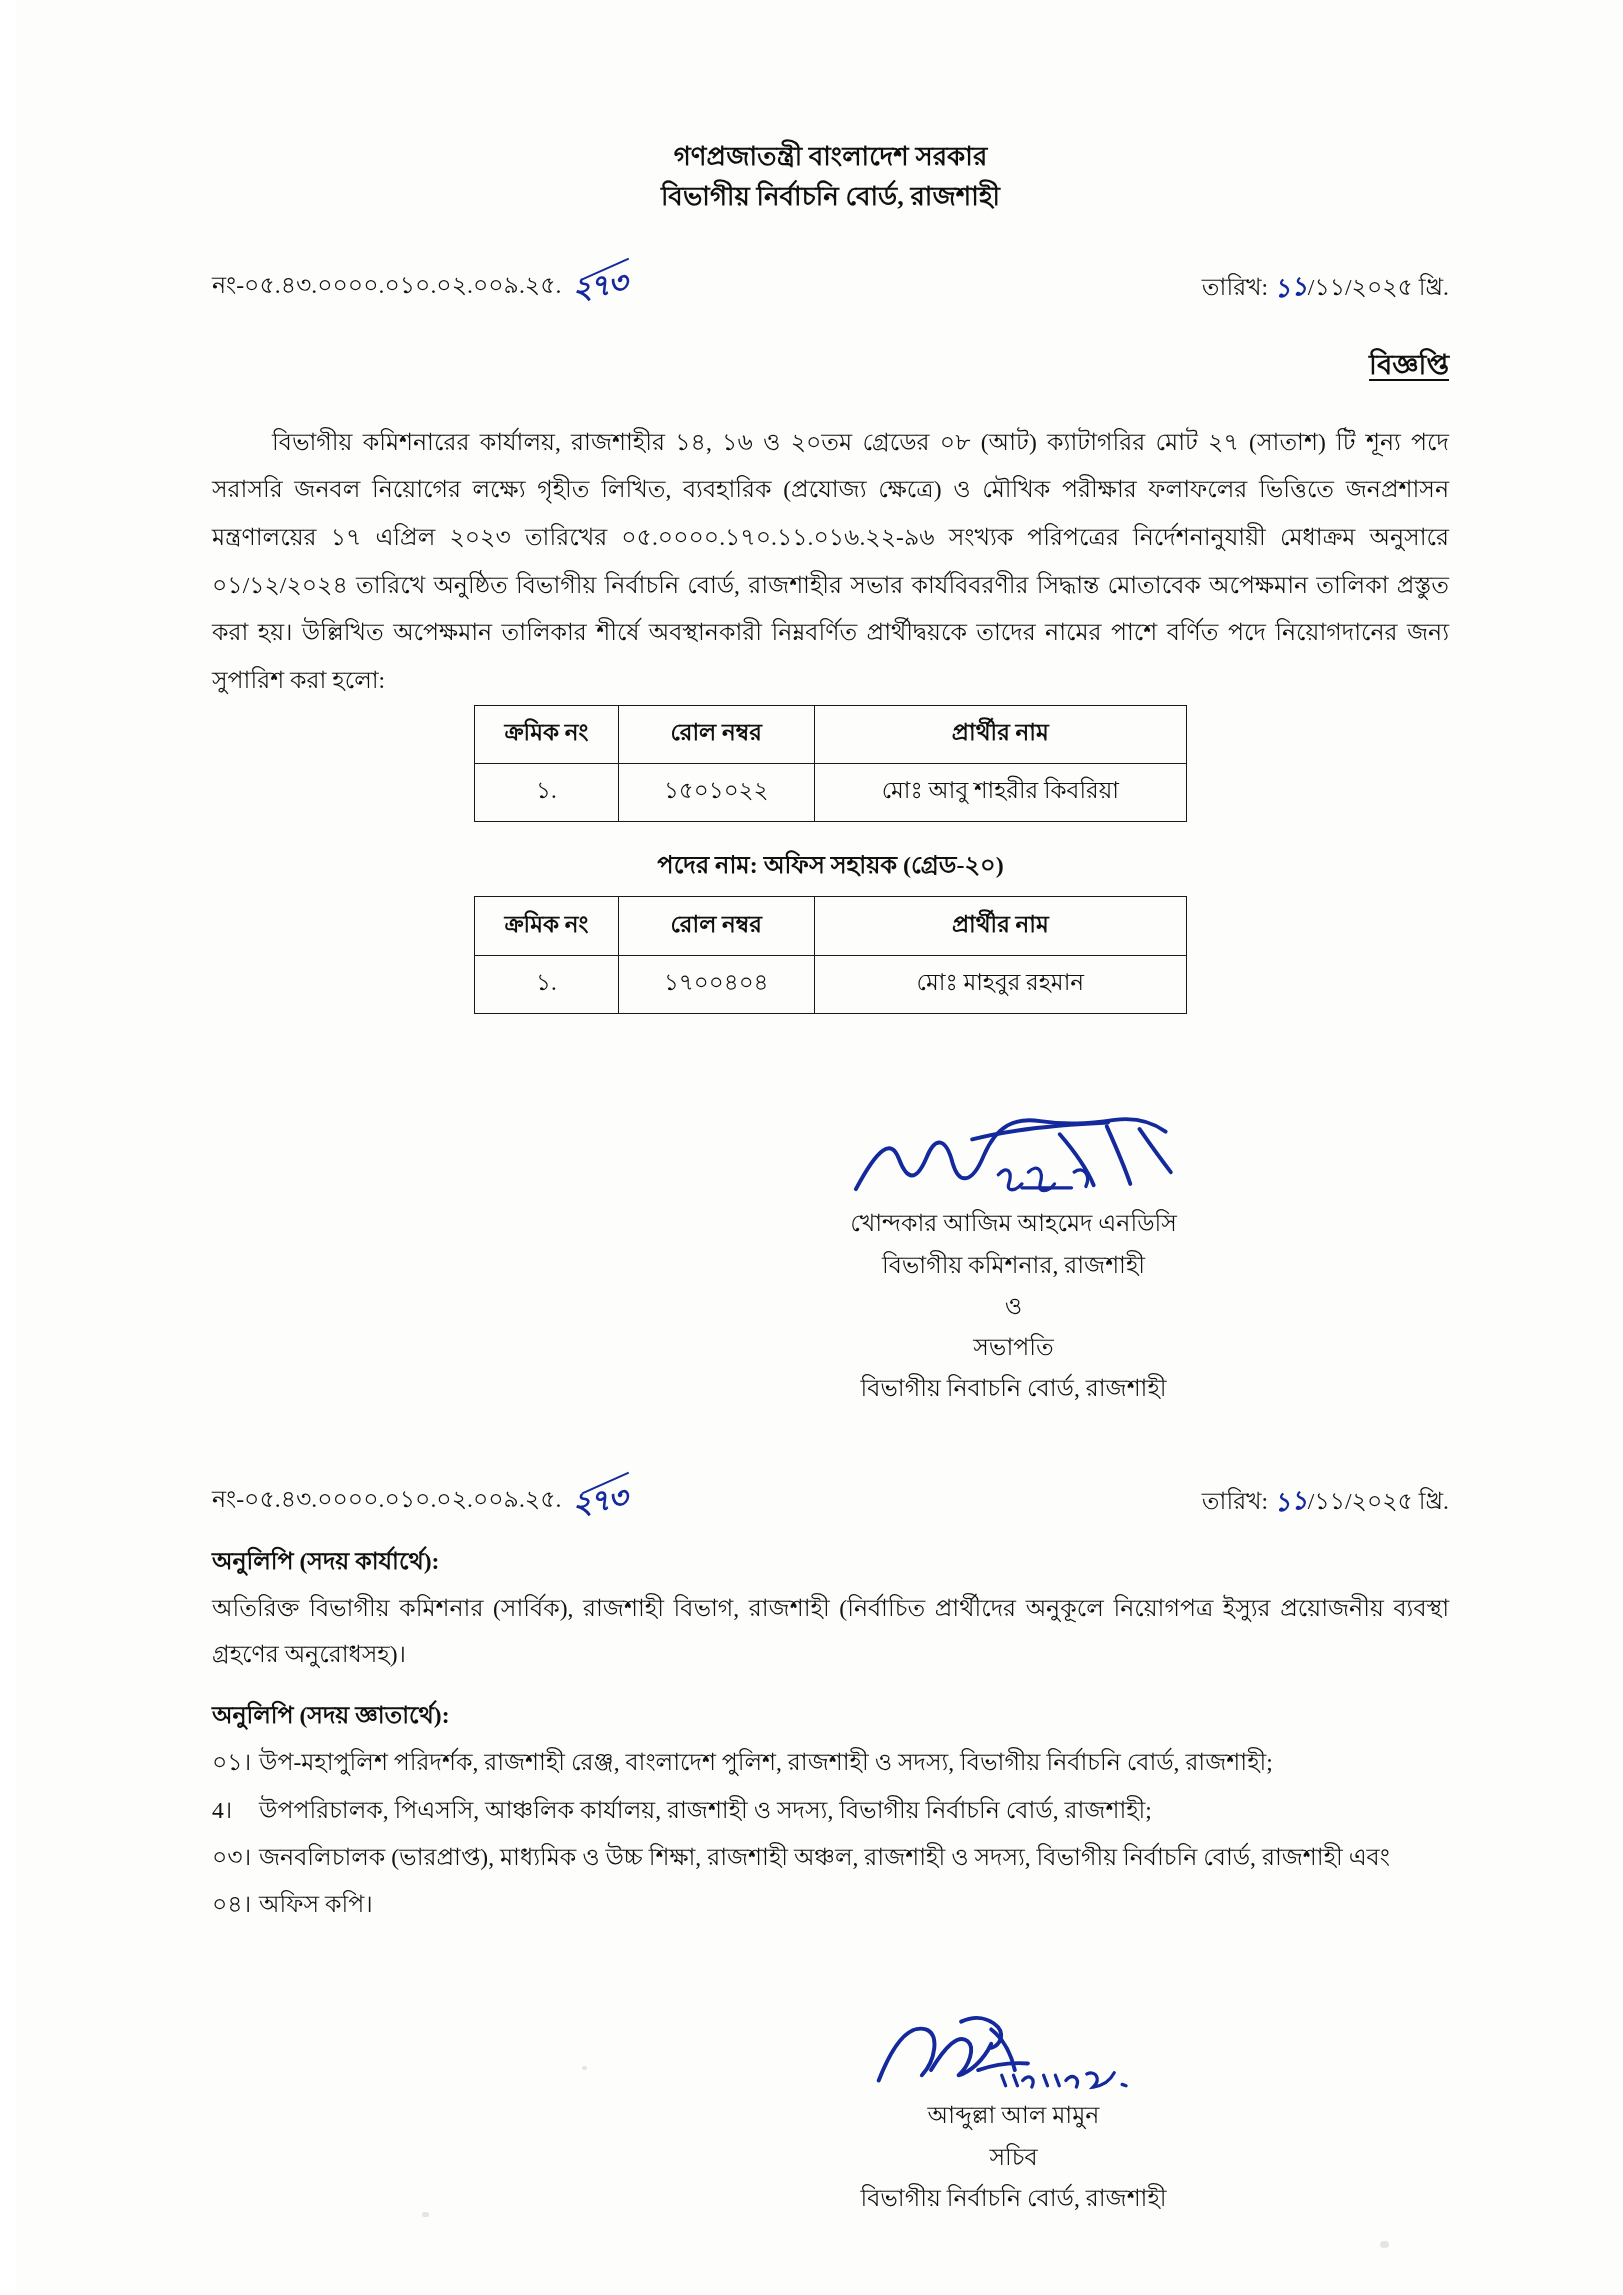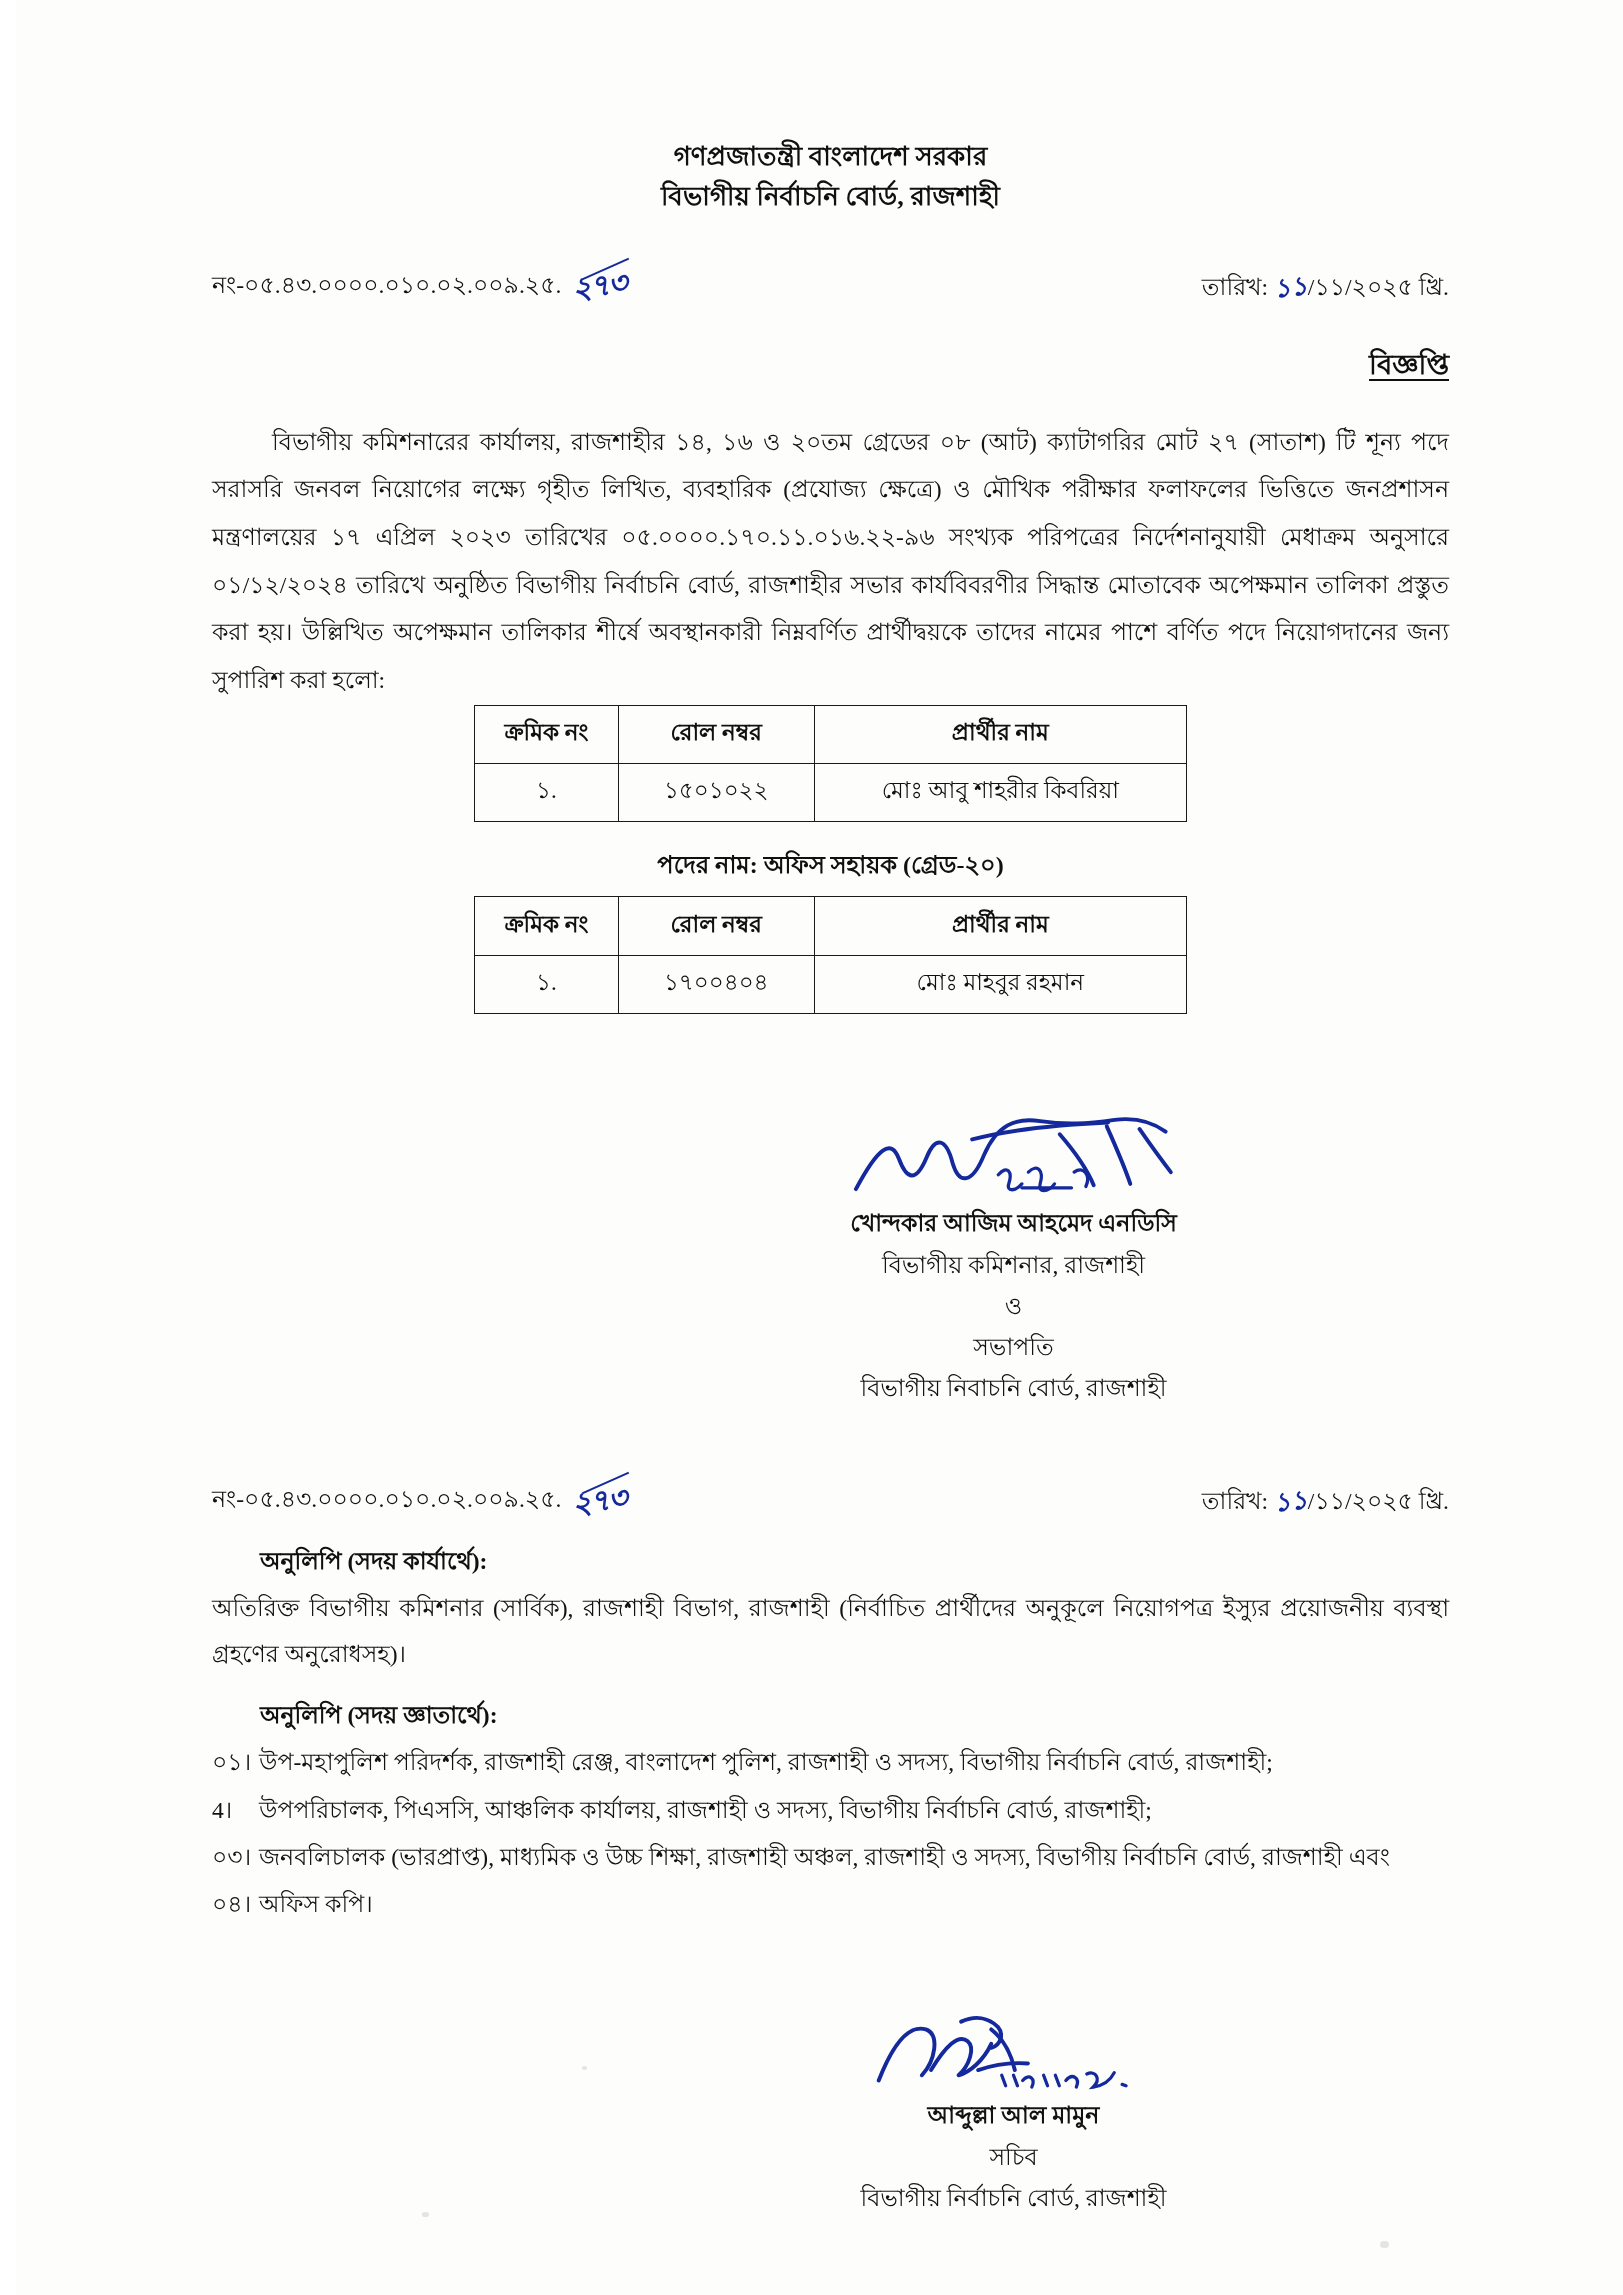--- a/index.html
+++ b/index.html
@@ -147,21 +147,21 @@
     font-size: 23.6px;
     line-height: 1.75;
     color: #121212;
     position: relative;
   }
   .sig-inner {
     display: inline-block;
     text-align: center;
     margin-left: 366px;
   }
-  .sig-name { font-weight: bold; }
+  .sig-name { font-weight: normal; }
   .sig-scribble {
     position: relative;
     height: 98px;
     width: 340px;
     margin: 0 auto -6.5px auto;
   }
   .sig-scribble svg { position: absolute; left: 0; top: 0; }
 
   
   .memo-row2 {
@@ -172,21 +172,20 @@
     font-size: 23.6px;
     color: #121212;
   }
 
   
   .copy-head {
     font-size: 23.6px;
     font-weight: bold;
     margin-top: 19.6px;
     color: #101010;
-    margin-left: 48px;
   }
   .copy-body {
     font-size: 23.6px;
     line-height: 1.95;
     color: #121212;
     margin-top: 2.6px;
     text-align: justify;
   }
   .copy-list {
     margin-top: 3.9px;

